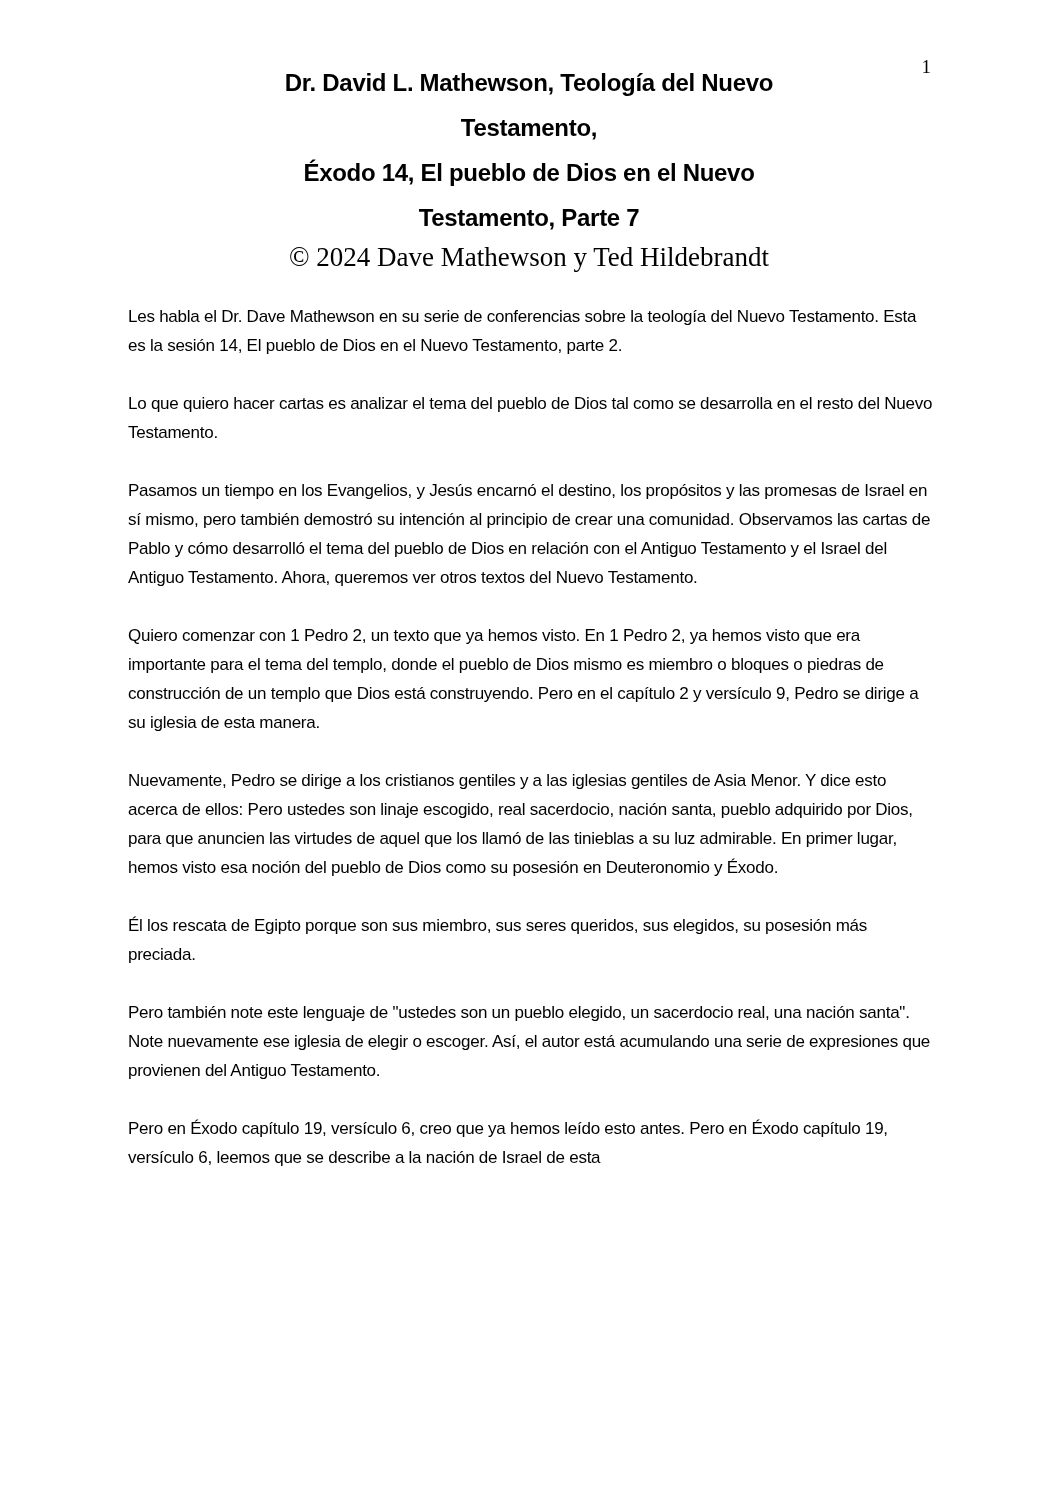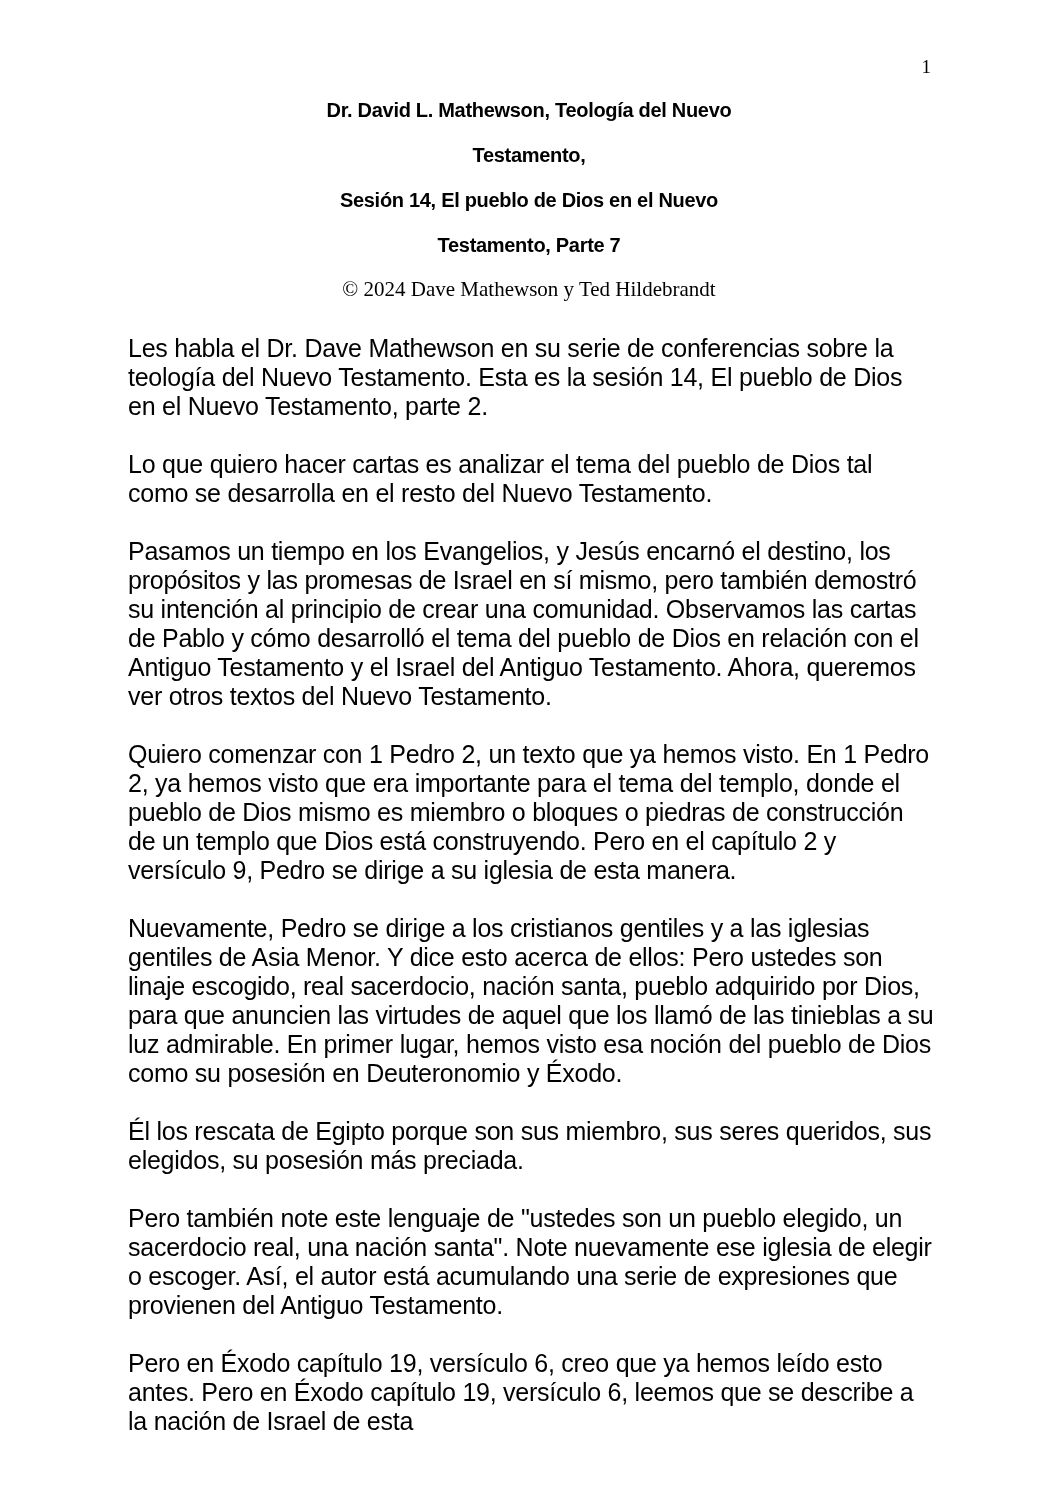--- a/index.html
+++ b/index.html
@@ -20,60 +20,60 @@
   }
   .page-number {
     position: absolute;
     top: 57px;
     right: 127px;
     font-family: "Liberation Serif", serif;
     font-size: 19px;
     line-height: 1;
   }
   .title {
-    margin: 8px;
-    padding-top: 80px;
+    margin: 0;
+    padding-top: 60px;
     text-align: center;
     font-weight: bold;
-    font-size: 20px;
+    font-size: 24px;
     line-height: 45px;
     letter-spacing: -0.3px;
   }
   .title-line {
     display: block;
   }
   .copyright {
     margin-top: 4px;
     text-align: center;
     font-family: "Liberation Serif", serif;
-    font-size: 21px;
+    font-size: 27px;
     line-height: 26px;
   }
   .content {
     margin: 32px 124px 0 128px;
   }
   .content p {
     margin: 0 0 29px 0;
-    font-size: 25px;
+    font-size: 17px;
     line-height: 29px;
     letter-spacing: -0.25px;
     text-align: left;
   }
 </style>
 </head>
 <body>
 
 <div class="page">
 
   <div class="page-number">1</div>
 
   <h1 class="title">
     <span class="title-line">Dr. David L. Mathewson, Teología del Nuevo</span>
     <span class="title-line">Testamento,</span>
-    <span class="title-line">Sesión 14, El pueblo de Dios en el Nuevo</span>
+    <span class="title-line">Éxodo 14, El pueblo de Dios en el Nuevo</span>
     <span class="title-line">Testamento, Parte 7</span>
   </h1>
 
   <div class="copyright">© 2024 Dave Mathewson y Ted Hildebrandt</div>
 
   <div class="content">
     <p>Les habla el Dr. Dave Mathewson en su serie de conferencias sobre la teología del Nuevo Testamento. Esta es la sesión 14, El pueblo de Dios en el Nuevo Testamento, parte 2.</p>
     <p>Lo que quiero hacer cartas es analizar el tema del pueblo de Dios tal como se desarrolla en el resto del Nuevo Testamento.</p>
     <p>Pasamos un tiempo en los Evangelios, y Jesús encarnó el destino, los propósitos y las promesas de Israel en sí mismo, pero también demostró su intención al principio de crear una comunidad. Observamos las cartas de Pablo y cómo desarrolló el tema del pueblo de Dios en relación con el Antiguo Testamento y el Israel del Antiguo Testamento. Ahora, queremos ver otros textos del Nuevo Testamento.</p>
     <p>Quiero comenzar con 1 Pedro 2, un texto que ya hemos visto. En 1 Pedro 2, ya hemos visto que era importante para el tema del templo, donde el pueblo de Dios mismo es miembro o bloques o piedras de construcción de un templo que Dios está construyendo. Pero en el capítulo 2 y versículo 9, Pedro se dirige a su iglesia de esta manera.</p>

